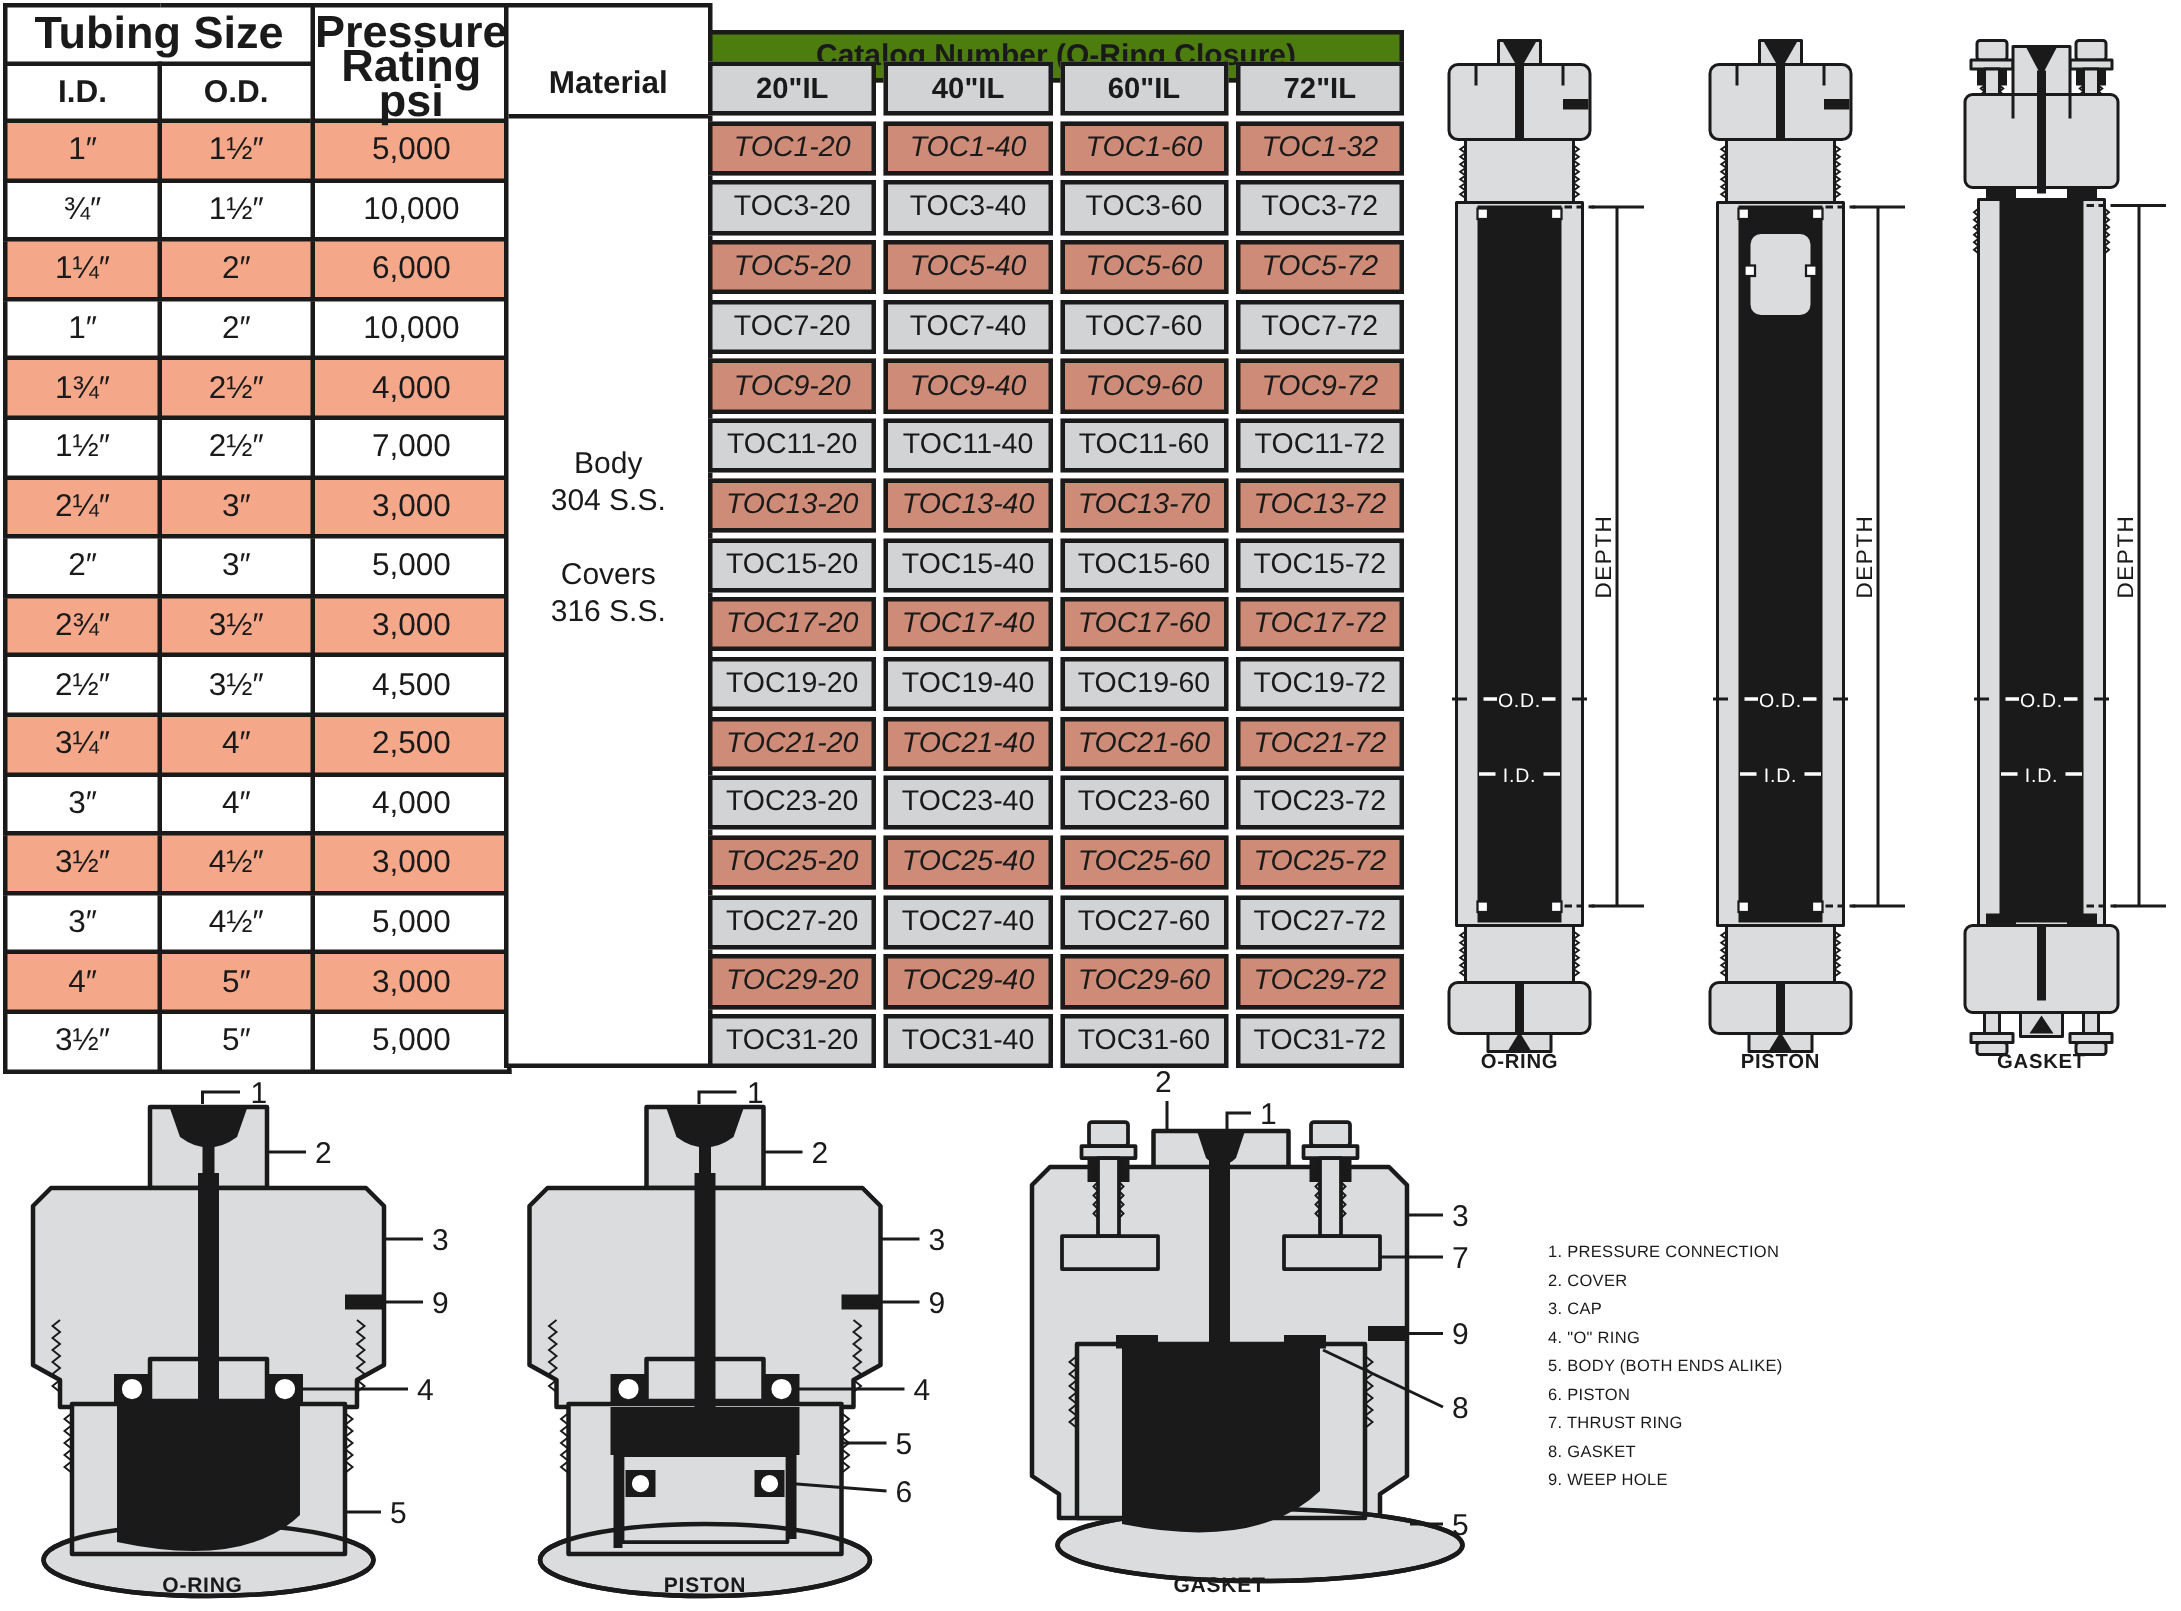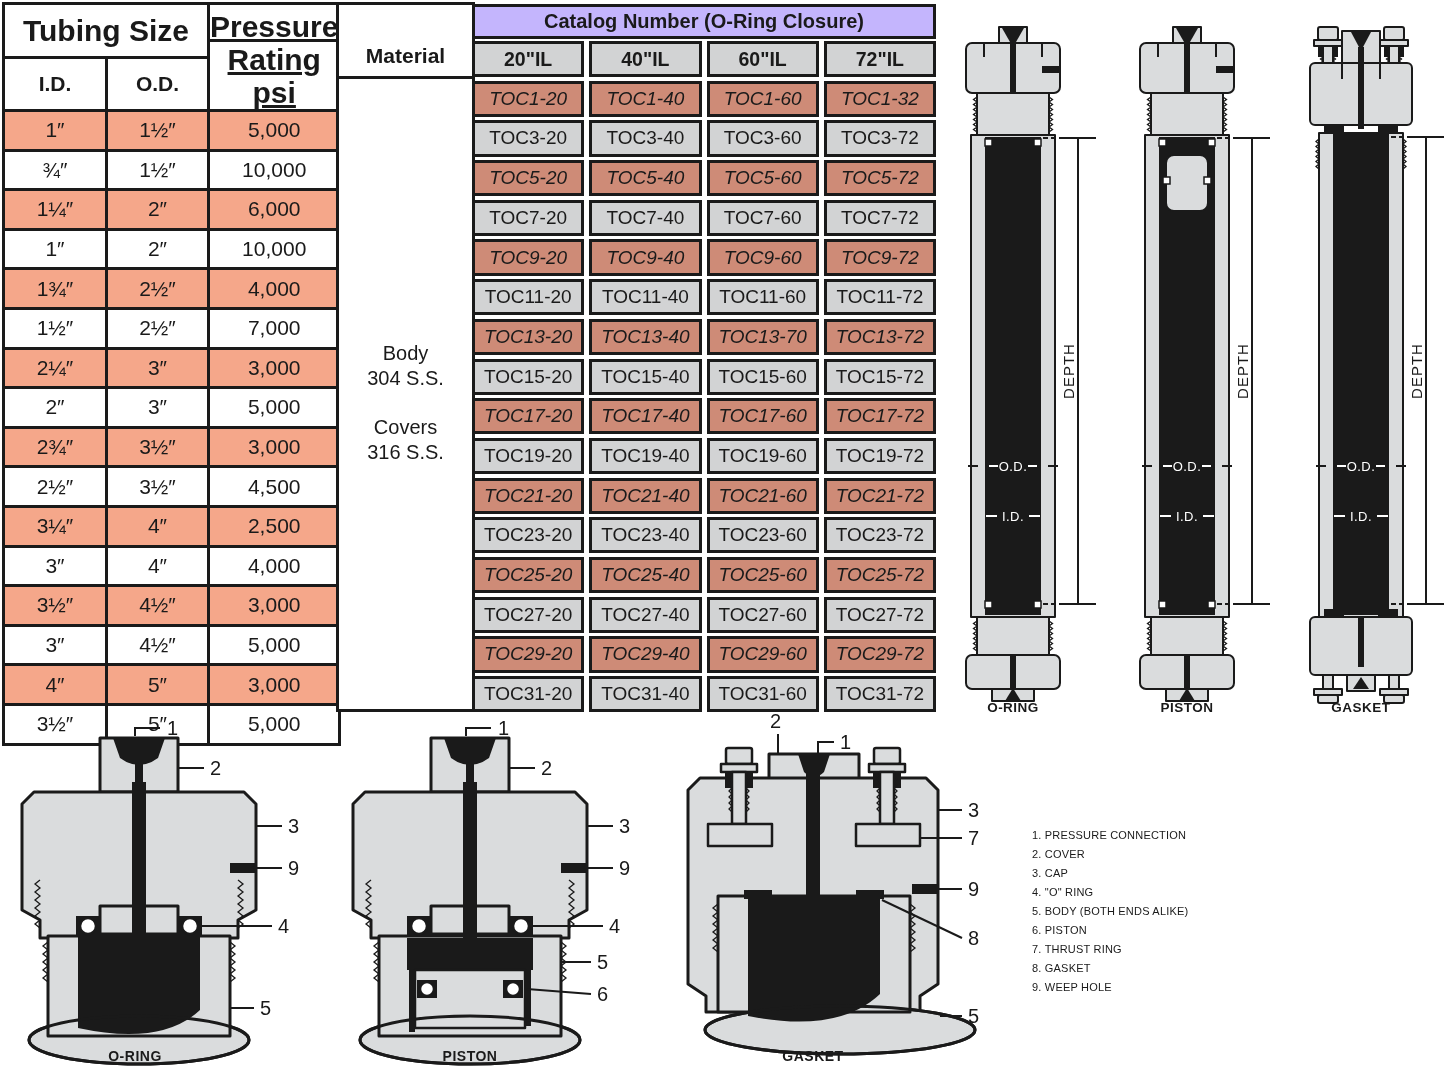--- a/index.html
+++ b/index.html
@@ -5,35 +5,35 @@
   html,body{margin:0;padding:0;background:#fff;}
   .canvas{position:relative;width:1454px;height:1074px;background:#fff;overflow:hidden;
           font-family:"Liberation Sans","DejaVu Sans",sans-serif;color:#1a1a1a;}
   .pre{white-space:pre-line;}
 
   
   table.tub{position:absolute;left:2px;top:2px;border-collapse:collapse;table-layout:fixed;}
   table.tub th,table.tub td{border:3px solid #1a1a1a;text-align:center;padding:0;background:#fff;}
   table.tub thead tr:first-child th{height:34px;font-size:30px;font-weight:700;}
   table.tub thead tr:nth-child(2) th{height:33px;font-size:21px;font-weight:700;}
-  table.tub th.pressure{font-size:20px;font-weight:700;line-height:33px;vertical-align:top;padding-top:5px;text-decoration:underline;}
+  table.tub th.pressure{font-size:20px;font-weight:700;line-height:23px;vertical-align:top;padding-top:5px;}
   table.tub tbody td{height:36.6px;font-size:21px;}
   table.tub tbody tr.hl td{background:#F5A78A;}
 
   
   .material{position:absolute;left:336px;top:2px;width:139px;height:710px;border:3px solid #1a1a1a;
             box-sizing:border-box;background:#fff;}
   .material-head{height:74px;border-bottom:3px solid #1a1a1a;display:flex;align-items:flex-end;
                  justify-content:center;font-size:21px;font-weight:700;padding-bottom:8px;box-sizing:border-box;}
   .material-body{height:560px;display:flex;flex-direction:column;align-items:center;justify-content:center;
-                 gap:24px;font-size:20px;line-height:25px;text-align:center;margin-top:44px;}
+                 gap:24px;font-size:20px;line-height:25px;text-align:center;}
 
   
-  .cat-title{position:absolute;left:472px;top:4px;width:464px;height:35px;border:3px solid #1a1a1a;
-             box-sizing:border-box;background:#c4b5fd;display:flex;align-items:center;justify-content:center;
+  .cat-title{position:absolute;left:472px;top:20px;width:464px;height:35px;border:3px solid #1a1a1a;
+             box-sizing:border-box;background:#4d7c0f;display:flex;align-items:center;justify-content:center;
              font-size:20px;font-weight:700;}
   .cat-grid{position:absolute;left:472px;top:41px;width:464px;display:grid;
             grid-template-columns:repeat(4,1fr);gap:3.5px 5px;grid-auto-rows:36.2px;}
   .cat-cell{border:3px solid #1a1a1a;box-sizing:border-box;background:#D2D3D4;display:flex;
             align-items:center;justify-content:center;font-size:19px;}
   .cat-cell.cat-head{font-weight:700;font-size:19.5px;}
   .cat-cell.hl2{background:#CE8B77;font-style:italic;}
 
   
   svg{position:absolute;overflow:visible;}

